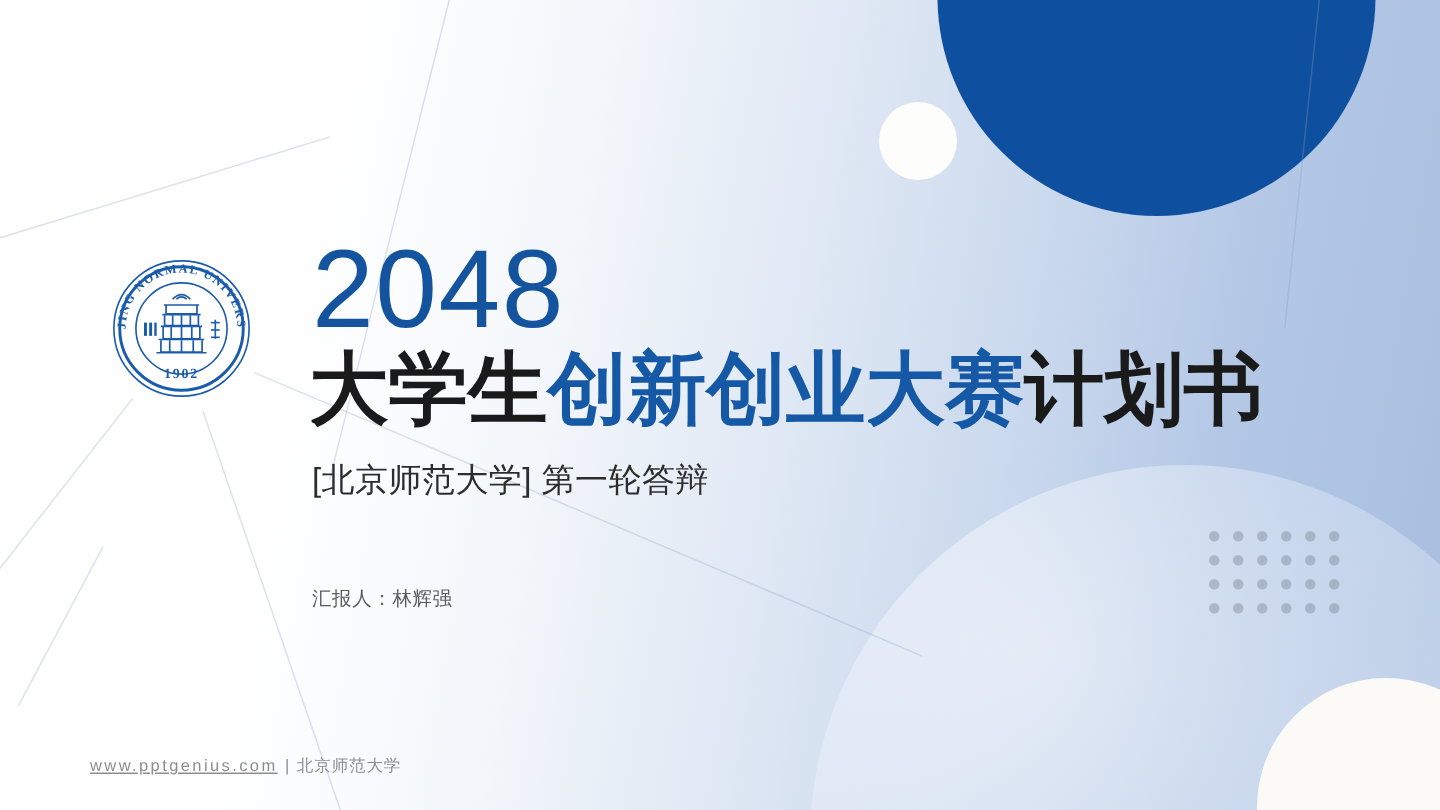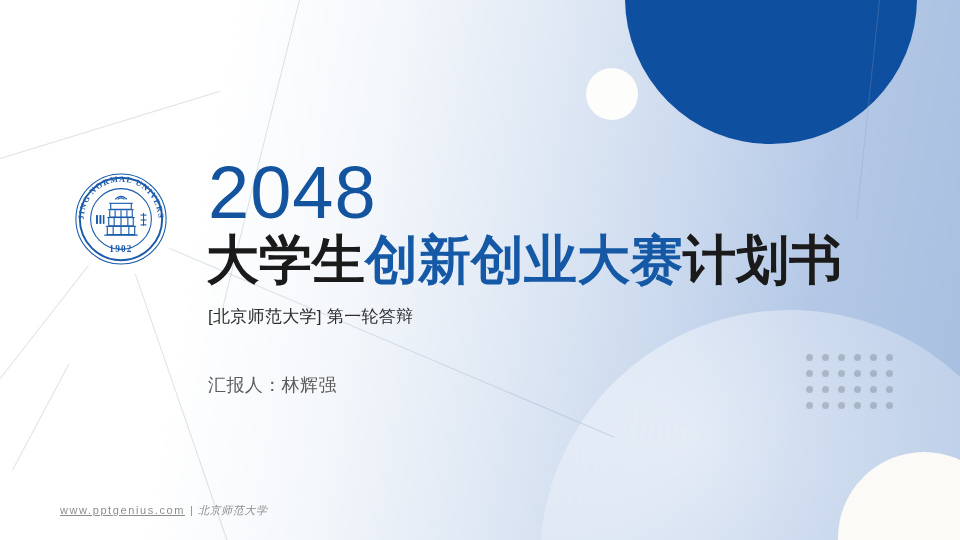--- a/index.html
+++ b/index.html
@@ -165,50 +165,50 @@
     white-space: nowrap;
     color: #1a1a1a;
     letter-spacing: 0px;
   }
   .headline .hl-accent { color: #1558a6; }
 
   .subtitle {
     position: absolute;
     top: 305px;
     left: 0;
-    font-size: 17px;
+    font-size: 22px;
     font-weight: 400;
     color: #2d2d2d;
     letter-spacing: 0.3px;
   }
 
   .meta {
     position: absolute;
-    top: 370px;
+    top: 388px;
     left: 0;
-    font-size: 18px;
+    font-size: 13px;
     line-height: 1.75;
     color: #5b5b5b;
     letter-spacing: 0.4px;
   }
   .meta div { white-space: nowrap; }
 
   
   .footer {
     position: absolute;
     left: 60px;
     bottom: 22px;
     font-size: 11px;
     color: #8d8d8d;
     letter-spacing: 1.6px;
     white-space: nowrap;
   }
   .footer .sep { margin: 0 5px; letter-spacing: 0; }
   .footer .site { letter-spacing: 1.6px; text-decoration: underline; }
-  .footer .org { letter-spacing: 0.6px; font-style: italic; }
+  .footer .org { letter-spacing: 0.6px; }
 </style>
 </head>
 <body>
 
 <div class="slide">
 
   <div class="bg-layer">
 
     <div class="soft-circle"></div>
     <div class="blue-circle"></div>

